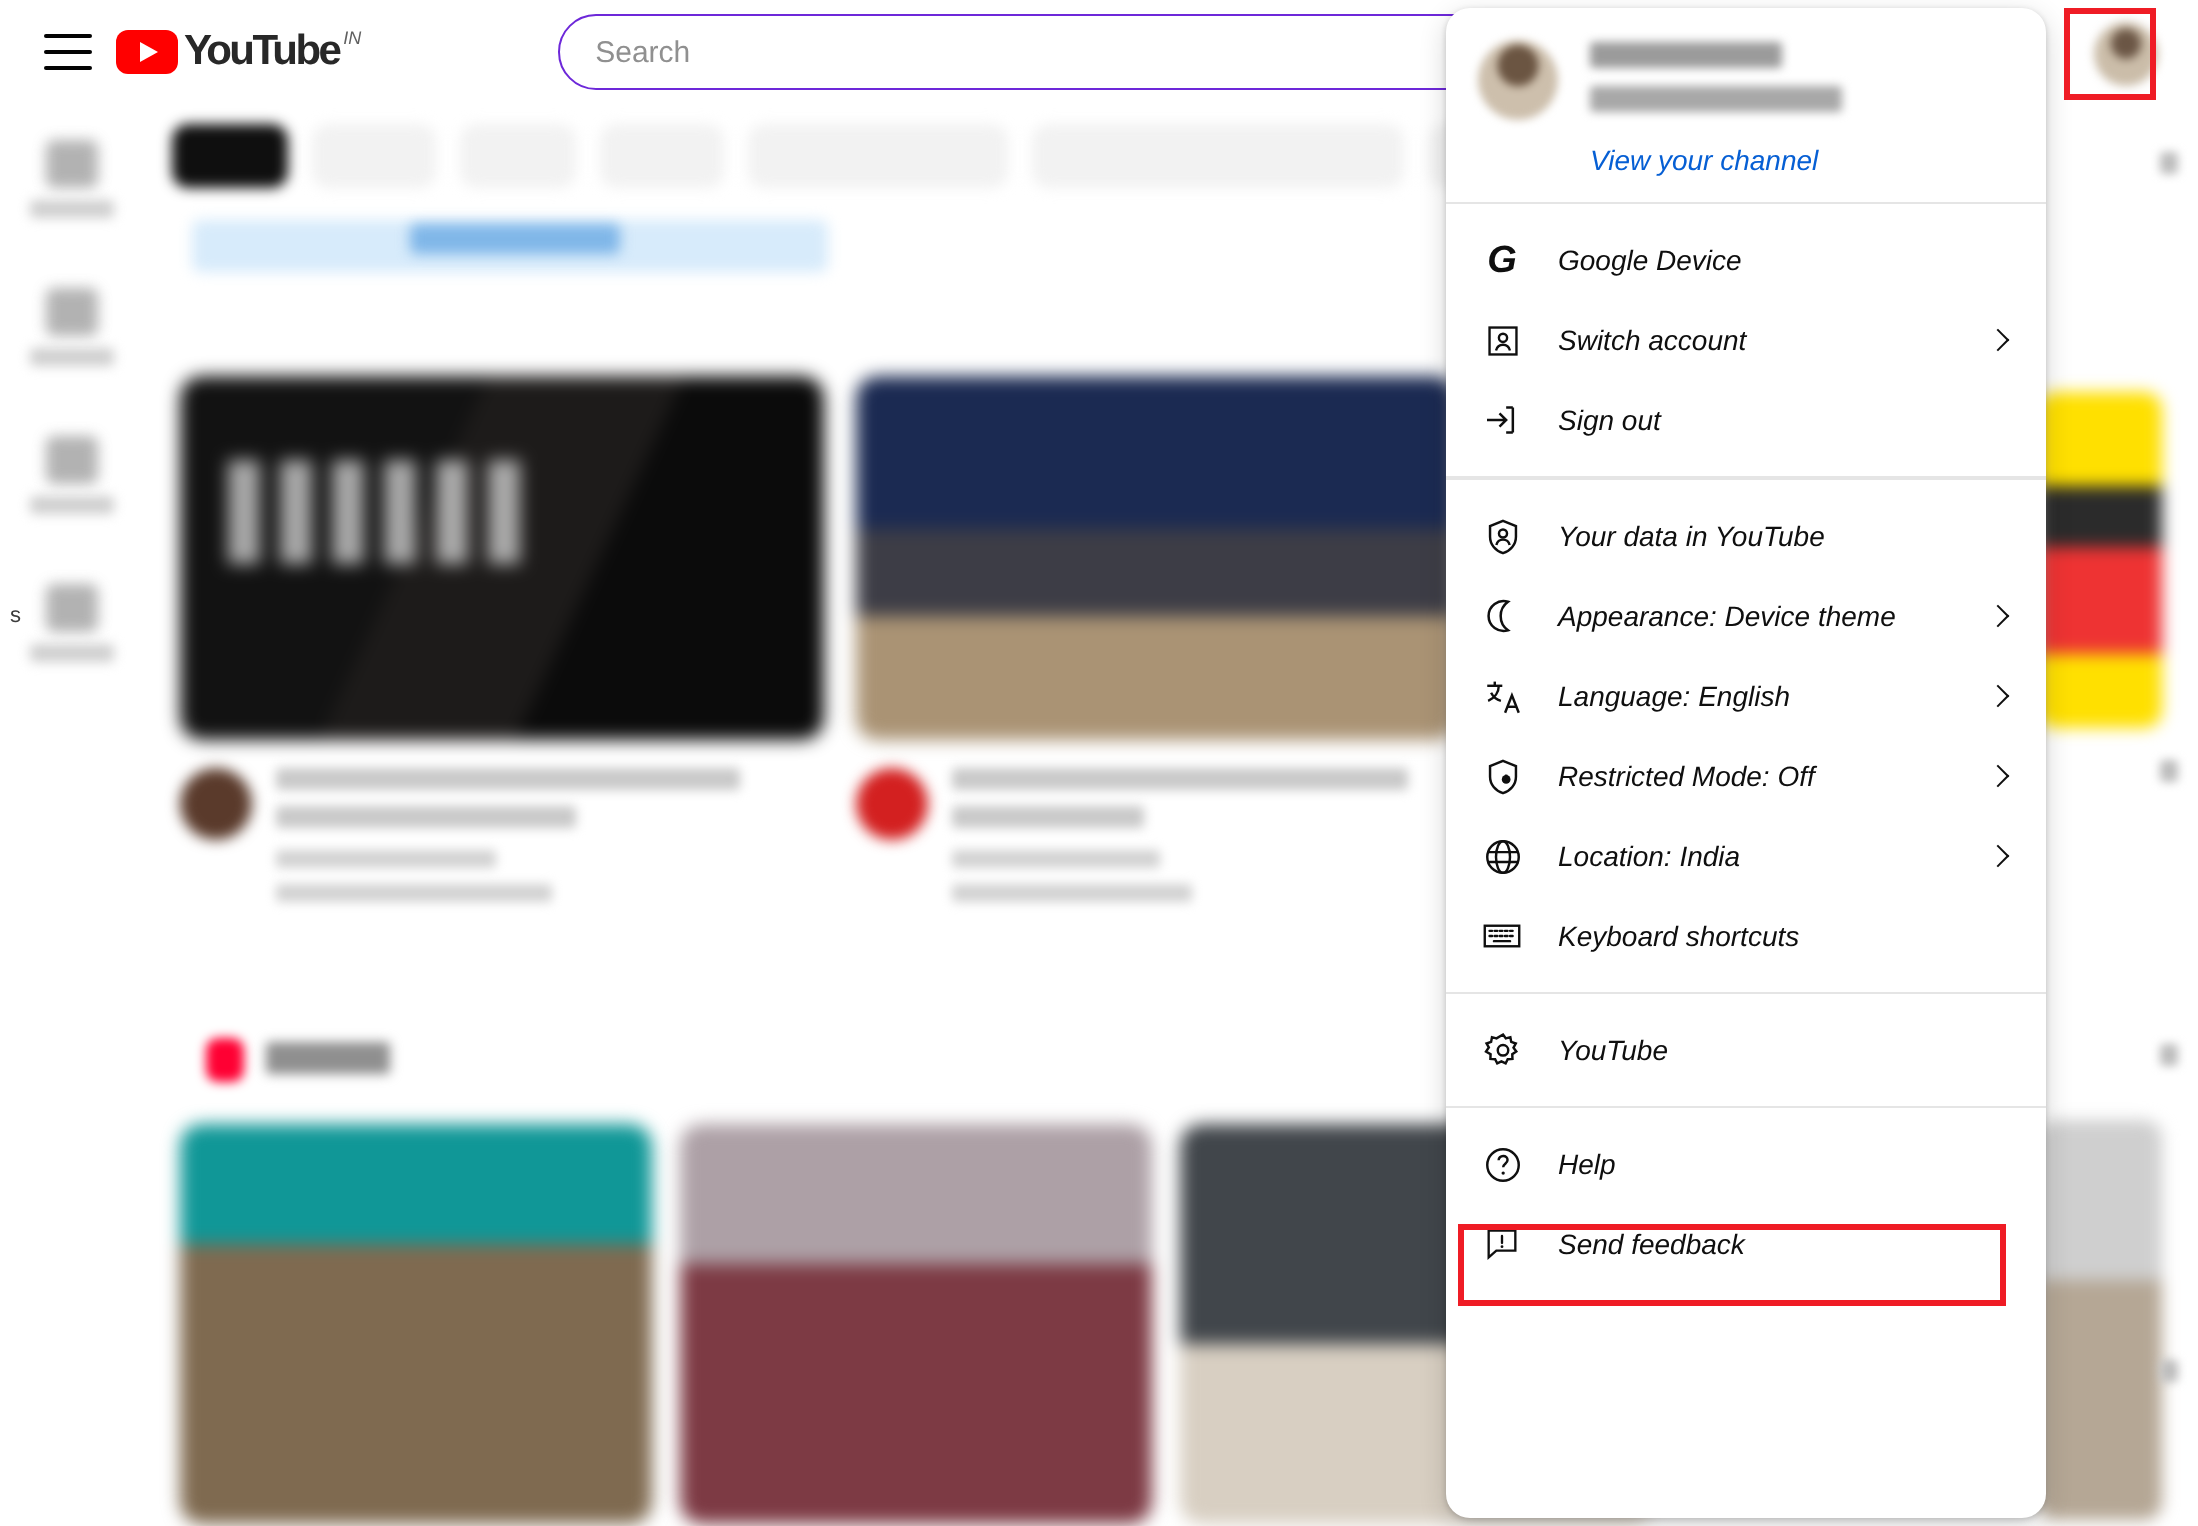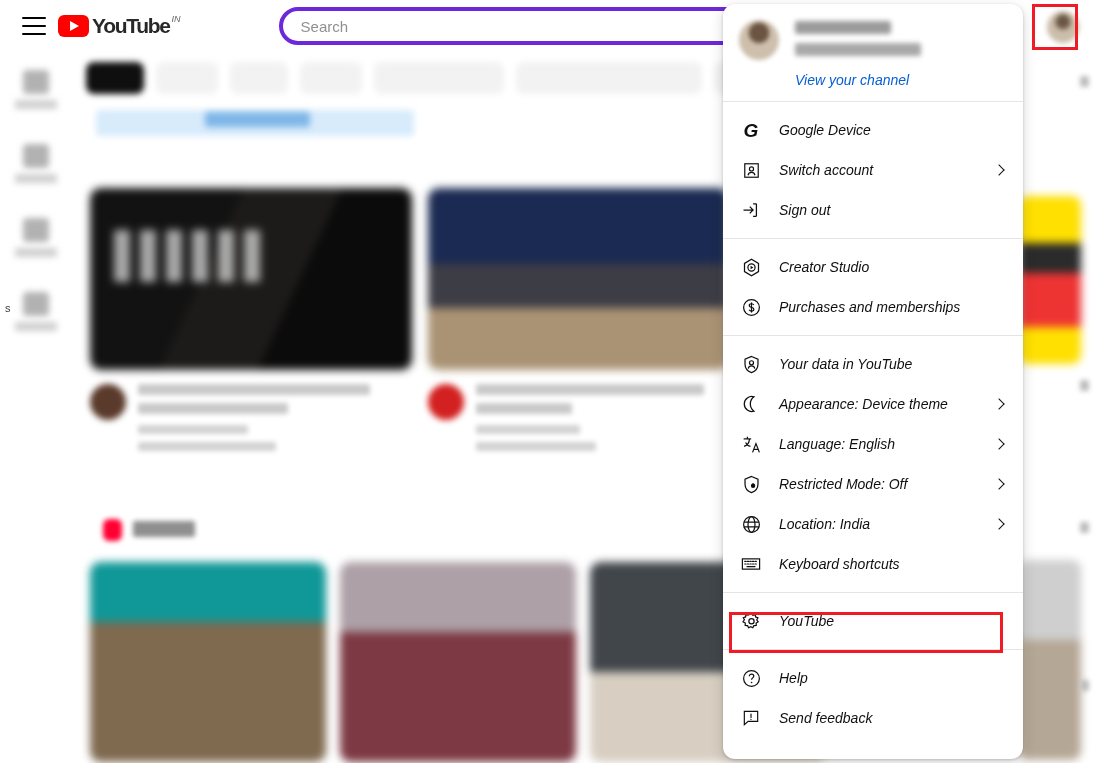--- a/index.html
+++ b/index.html
@@ -32,21 +32,21 @@
     border-top:5.5px solid transparent;border-bottom:5.5px solid transparent;
     margin-left:2px; display:block;
   }
   .yt-word{
     font-size:21px; font-weight:bold; letter-spacing:-1.3px; color:#282828;
     line-height:21px; margin-left:3px; font-family:"Liberation Sans", sans-serif;
   }
   .yt-cc{ font-size:9px; color:#606060; margin-left:2px; margin-top:-1px;font-style:italic; }
   .searchwrap{ margin-left:98px; position:relative; }
   .searchbox{
-    width:480px; height:38px; border:4px solid #6d28d9; border-radius:19px;
+    width:480px; height:38px; border:1px solid #6d28d9; border-radius:19px;
     background:#fff; font-size:15px; color:#606060; padding:0 18px;
     outline:none; font-family:"Liberation Sans", sans-serif;
   }
   .searchbox::placeholder{ color:#909090; }
   .avatar-btn{
     position:absolute; right:16px; top:6px; width:41px; height:41px;
     display:flex; align-items:center; justify-content:center;
     cursor:pointer; z-index:30;
   }
   .avatar-img{
@@ -279,42 +279,20 @@
             <path d="M18.5 4.5v15"></path>
               <path d="M14.5 4.5h4"></path>
               <path d="M14.5 19.5h4"></path>
           </svg>
         </span>
         <span class="m-lbl">Sign out</span>
       </div>
     </div>
     <div class="m-div"></div>
 
-    <div class="m-sec">
-      <div class="m-item">
-        <span class="m-ico">
-          <svg width="21" height="21" viewBox="0 0 24 24" fill="none" stroke="#0f0f0f" stroke-width="1.4">
-            <path d="M12 2.6l8 4.7v9.4l-8 4.7-8-4.7V7.3z"></path>
-            <circle cx="12" cy="12" r="4.1"></circle>
-            <path d="M10.9 9.9l3.3 2.1-3.3 2.1z" fill="#0f0f0f" stroke="none"></path>
-          </svg>
-        </span>
-        <span class="m-lbl">Creator Studio</span>
-      </div>
-      <div class="m-item">
-        <span class="m-ico">
-          <svg width="21" height="21" viewBox="0 0 24 24" fill="none" stroke="#0f0f0f" stroke-width="1.4">
-            <circle cx="12" cy="12" r="9"></circle>
-            <path d="M12 6.2v11.6"></path>
-            <path d="M14.6 9.1c-.5-.9-1.5-1.4-2.6-1.4-1.5 0-2.6.8-2.6 2s1 1.7 2.6 2.1c1.6.4 2.7.9 2.7 2.2 0 1.2-1.2 2.1-2.7 2.1-1.2 0-2.2-.5-2.7-1.5"></path>
-          </svg>
-        </span>
-        <span class="m-lbl">Purchases and memberships</span>
-      </div>
-    </div>
     <div class="m-div"></div>
 
     <div class="m-sec">
       <div class="m-item">
         <span class="m-ico">
           <svg width="21" height="21" viewBox="0 0 24 24" fill="none" stroke="#0f0f0f" stroke-width="1.4">
             <path d="M12 2.8l7.4 3v6c0 4.4-3.1 8.1-7.4 9.4-4.3-1.3-7.4-5-7.4-9.4v-6z"></path>
             <circle cx="12" cy="10" r="2.3"></circle>
             <path d="M8.2 16.6c.5-2 1.9-3.1 3.8-3.1s3.3 1.1 3.8 3.1"></path>
           </svg>

